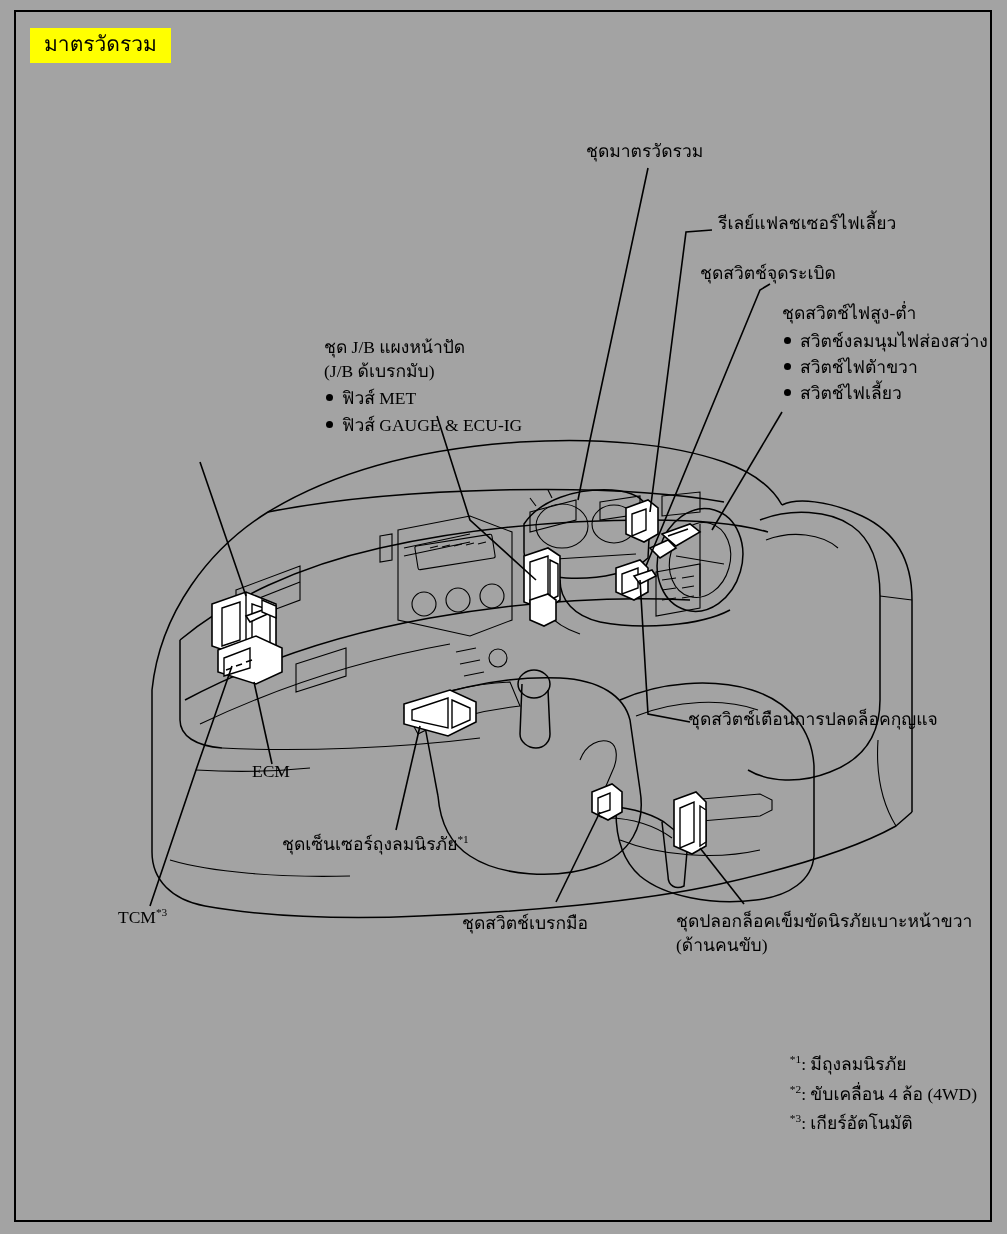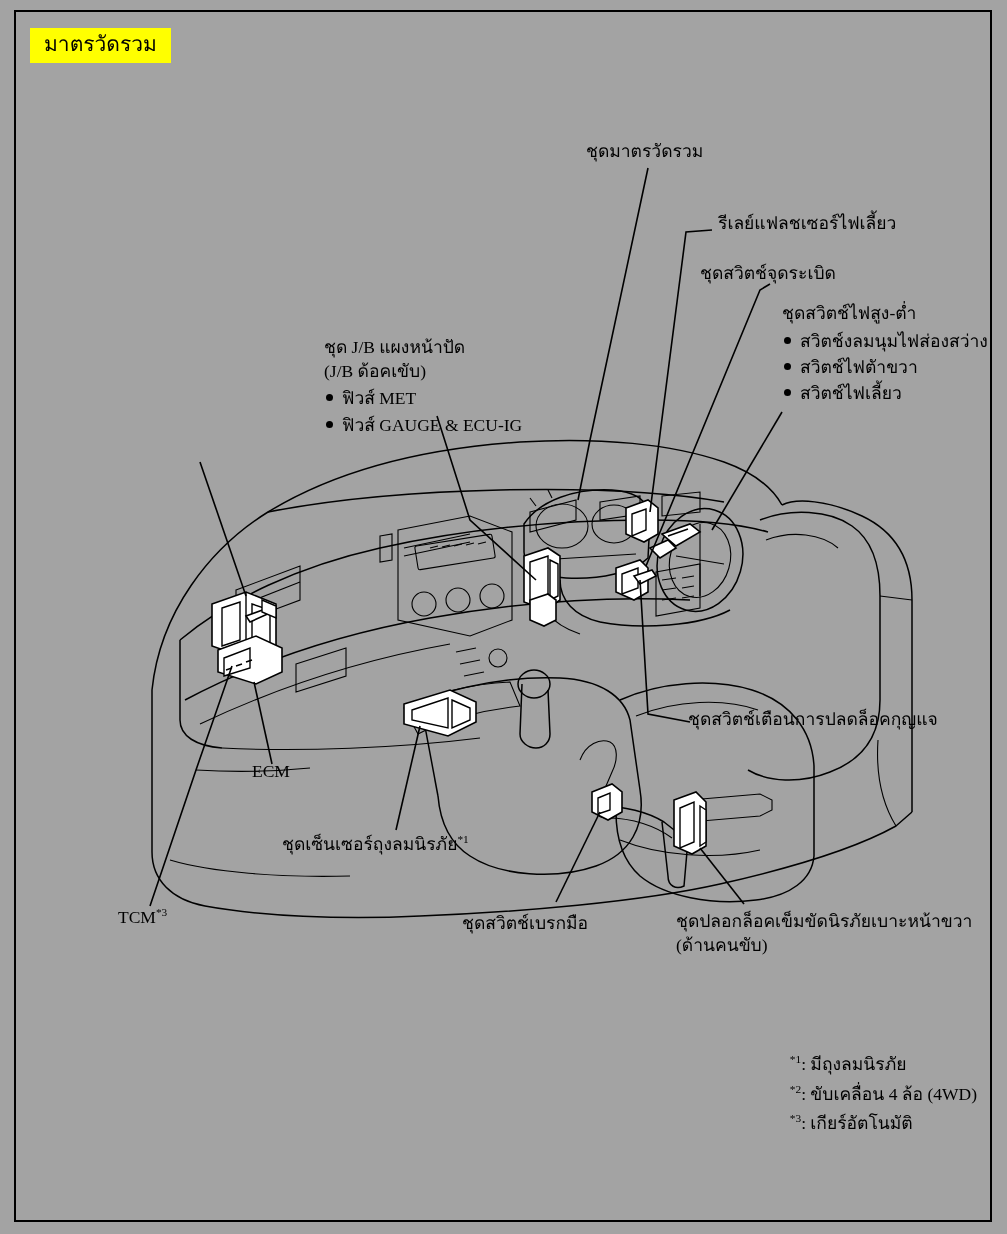--- a/index.html
+++ b/index.html
@@ -273,21 +273,21 @@
     <div>ชุดสวิตช์ไฟสูง-ต่ำ</div>
     <ul class="bullet-list">
       <li>สวิตช์งลมนุมไฟส่องสว่าง</li>
       <li>สวิตช์ไฟตัาขวา</li>
       <li>สวิตช์ไฟเลี้ยว</li>
     </ul>
   </div>
 
   <div class="lbl wrap" style="left:324px; top:292px;margin-top:44px;">
     <div>ชุด J/B แผงหน้าปัด</div>
-    <div>(J/B ด้อคเขับ)</div>
+    <div>(J/B ด้เบรกมับ)</div>
     <ul class="bullet-list">
       <li>ฟิวส์ MET</li>
       <li>ฟิวส์ GAUGE &amp; ECU-IG</li>
     </ul>
   </div>
 
 
   <div class="lbl" style="left:252px; top:760px;">ECM</div>
 
   <div class="lbl" style="left:118px; top:905px;">

